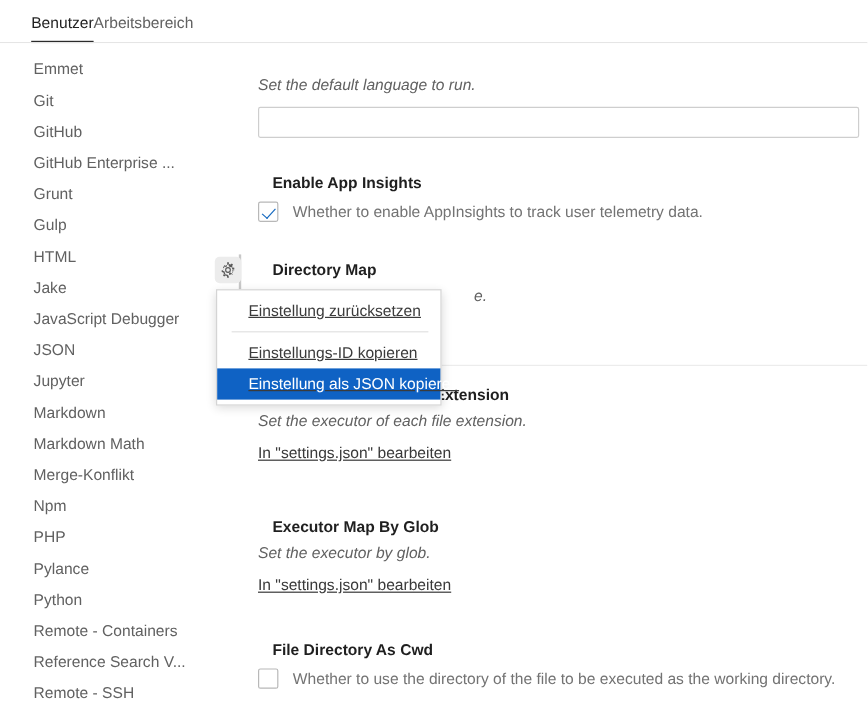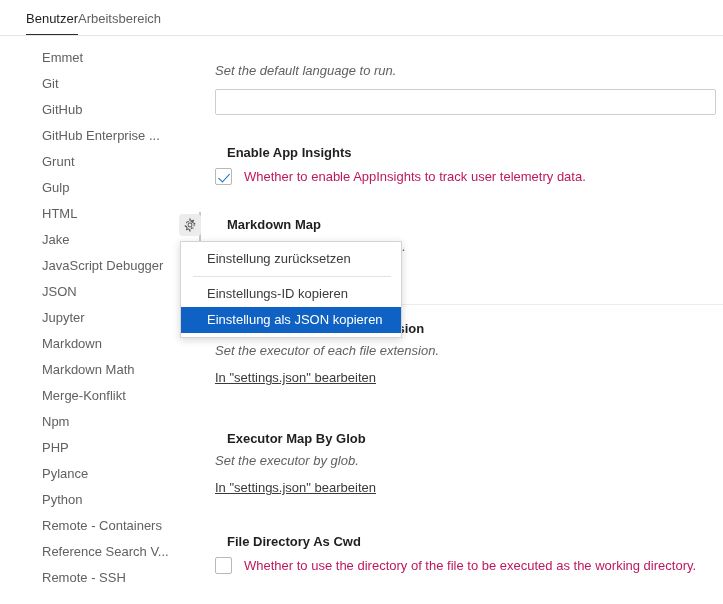--- a/index.html
+++ b/index.html
@@ -60,21 +60,21 @@
     position: absolute;
     left: 0; top: 36px;
     width: 180px; height: 568px;
     background: #ffffff;
     overflow: hidden;
     padding-top: 9px;
   }
   .toc-item {
     height: 26px;
     line-height: 26px;
-    padding-left: 42px;
+    padding-left: 28px;
     font-size: 13px;
     color: #616161;
     white-space: nowrap;
     overflow: hidden;
     cursor: pointer;
   }
 
   
   .content {
     position: absolute;
@@ -137,21 +137,21 @@
     content: "";
     position: absolute;
     left: 5px; top: 2px;
     width: 5px; height: 10px;
     border: solid #1569c0;
     border-width: 0 1.8px 1.8px 0;
     transform: rotate(42deg);
   }
   .cb-label {
     font-size: 13px;
-    color: #be185d;
+    color: #737373;
     margin-left: 12px;
     white-space: nowrap;
   }
   .json-link {
     display: inline-block;
     margin-top: 10px;
     font-size: 13px;
     color: #393939;
     text-decoration: underline;
     cursor: pointer;
@@ -178,26 +178,27 @@
     border-radius: 4px;
     display: flex; align-items: center; justify-content: center;
     cursor: pointer;
     z-index: 6;
   }
 
   
   .ctx-menu {
     position: absolute;
     left: 180px; top: 241px;
-    width: 222px;
+    width: 188px;
     background: #ffffff;
     border: 1px solid #d4d4d4;
     box-shadow: 0 2px 8px rgba(0,0,0,0.16);
     padding: 4px 0;
     z-index: 20;
+    text-decoration: underline;
   }
   .ctx-item {
     height: 26px;
     line-height: 26px;
     padding: 0 8px 0 26px;
     font-size: 13px;
     color: #3b3b3b;
     white-space: nowrap;
     cursor: pointer;
   }
@@ -262,21 +263,21 @@
     <div class="setting-row" style="top: 108px;">
       <div class="setting-title">Enable App Insights</div>
       <div class="cb-line">
         <span class="checkbox checked"></span>
         <span class="cb-label">Whether to enable AppInsights to track user telemetry data.</span>
       </div>
     </div>
 
     <div class="focus-bar" style="left: 19px; top: 176px; height: 34px;"></div>
     <div class="setting-row" style="top: 180px;">
-      <div class="setting-title">Markdown Map</div>
+      <div class="setting-title">Directory Map</div>
       <div class="setting-desc" style="padding-left: 180px;">e.</div>
     </div>
 
     <div class="hr" style="top: 268px;"></div>
 
     <div class="setting-row" style="top: 284px;">
       <div class="setting-title">Executor Map By File Extension</div>
       <div class="setting-desc">Set the executor of each file extension.</div>
       <span class="json-link">In "settings.json" bearbeiten</span>
     </div>

